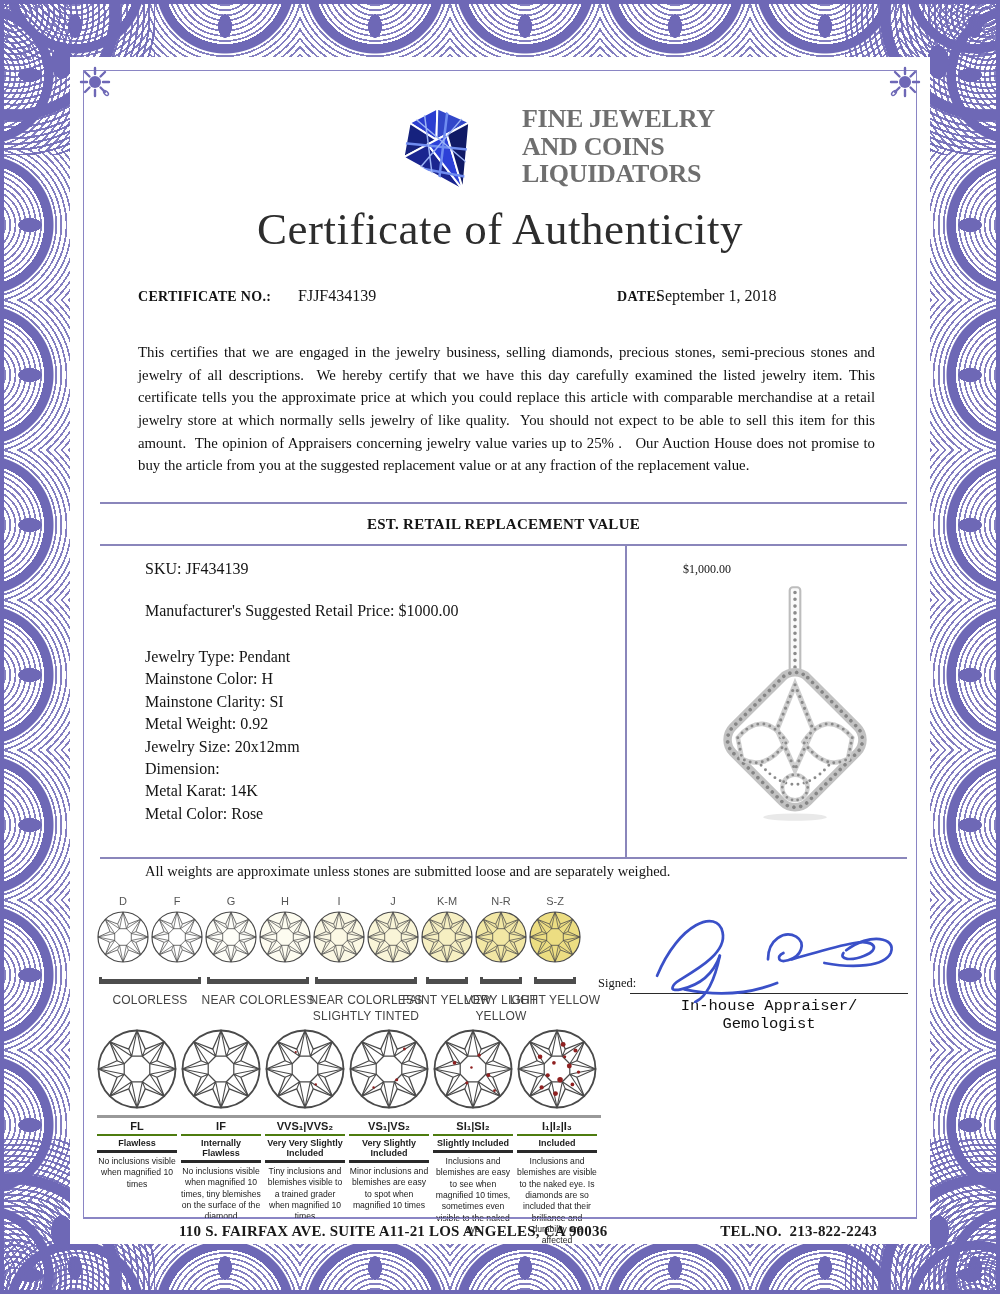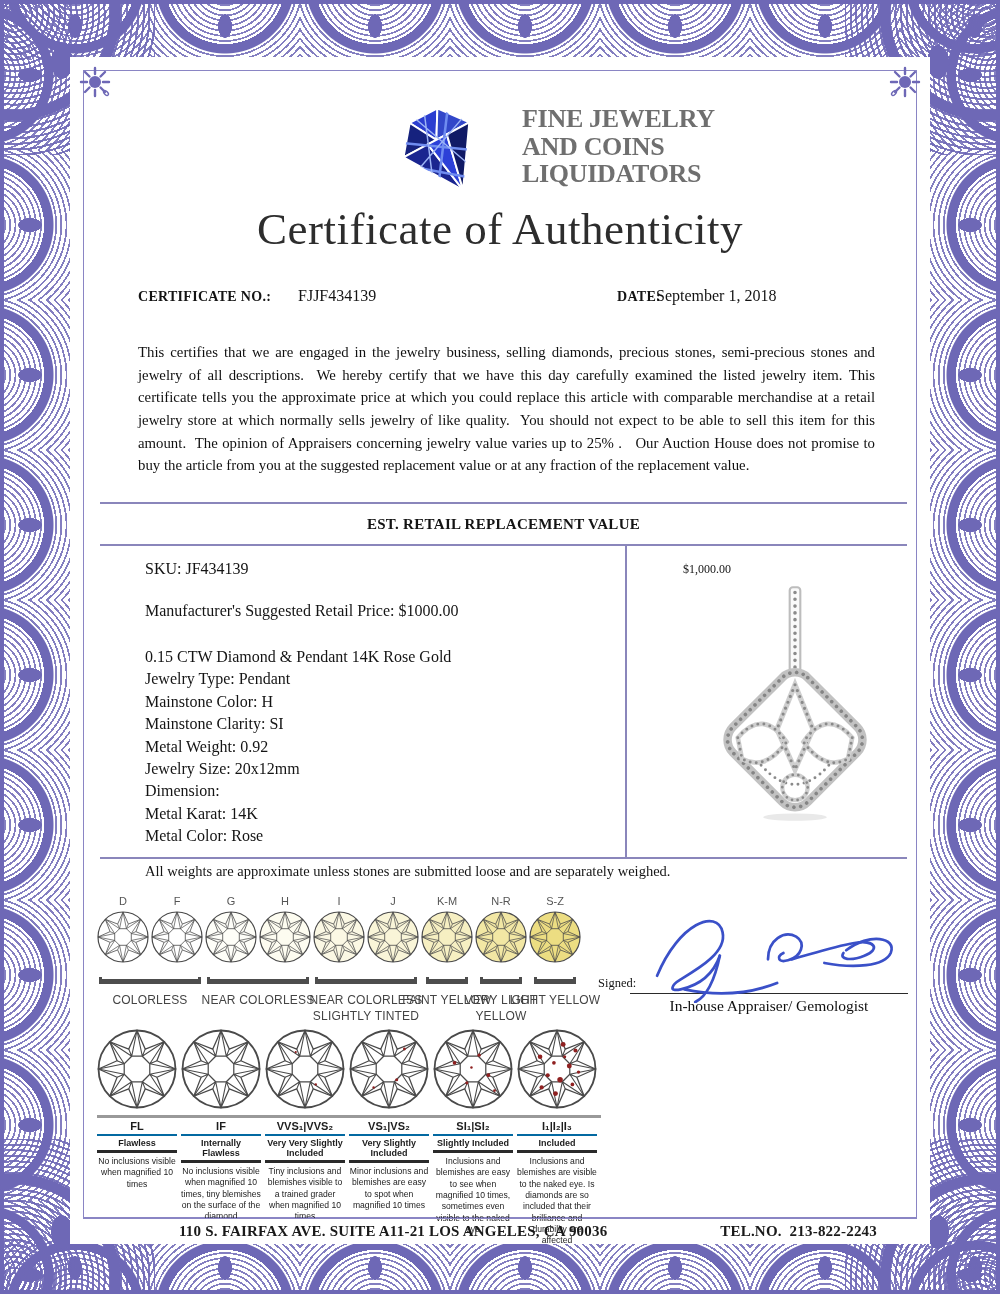--- a/index.html
+++ b/index.html
@@ -92,31 +92,31 @@
   .cs-letters{position:absolute;left:27px;top:838px;display:flex;gap:2px;font-family:"Liberation Sans",sans-serif;font-size:11px;color:#555;}
   .cs-letters span{width:52px;text-align:center;}
   .cs-gems{position:absolute;left:27px;top:854px;display:flex;gap:2px;}
   .cs-gems svg{display:block;}
   .cs-bracket{position:absolute;top:920px;height:7px;border-left:3px solid #4d4d4d;border-right:3px solid #4d4d4d;border-bottom:5px solid #4d4d4d;box-sizing:border-box;}
   .cs-glabel{position:absolute;top:936px;font-family:"Liberation Sans",sans-serif;font-size:12px;line-height:1.3;color:#444;text-align:center;letter-spacing:0.2px;}
 
   
   .signed-lbl{position:absolute;left:528px;top:919px;font-size:12.5px;}
   .sig-line{position:absolute;left:560px;top:936px;width:278px;border-bottom:1px solid #2a2a2a;}
-  .sig-title{position:absolute;left:565px;top:940px;width:268px;text-align:center;font-size:15.5px;color:#101010;}
+  .sig-title{position:absolute;left:565px;top:940px;width:268px;text-align:center;font-size:15.5px;color:#101010;font-family:Liberation Mono, monospace;}
   .sig-svg{position:absolute;left:548px;top:846px;width:300px;height:100px;}
 
   
   .clarity{position:absolute;left:27px;top:972px;width:504px;}
   .cl-gems{display:flex;gap:4px;}
   .cl-gems .cell{width:80px;}
   .cl-band{height:3px;background:#999;margin:2px 0 0;}
   .cl-cols{display:flex;gap:4px;margin-top:1px;font-family:"Liberation Sans",sans-serif;}
   .cl-col{width:80px;}
-  .cl-label{font-size:11px;font-weight:bold;text-align:center;color:#1d1d1d;padding:1px 0 2px;border-bottom:2px solid #0369a1;}
+  .cl-label{font-size:11px;font-weight:bold;text-align:center;color:#1d1d1d;padding:1px 0 2px;border-bottom:2px solid #4d7c0f;}
   .cl-sub{font-size:9px;font-weight:bold;text-align:center;color:#1d1d1d;padding:2px 0;border-bottom:3px solid #2a2a2a;}
   .cl-desc{font-size:8.6px;line-height:1.32;text-align:center;color:#222;padding-top:3px;}
 
   
   .footer{position:absolute;left:13px;right:13px;top:1161px;height:26px;border-top:1px solid #8a85c4;display:flex;align-items:center;justify-content:space-between;padding:0 40px 0 96px;box-sizing:border-box;font-size:15px;font-weight:600;color:#1a1a1a;letter-spacing:0.2px;}
   .hidden-defs{position:absolute;width:0;height:0;overflow:hidden;}
 </style>
 </head>
 <body>
 
@@ -196,21 +196,20 @@
 
     <div class="jtable">
       <div class="jtable-header">
         <div class="hc" style="flex:1">EST. RETAIL REPLACEMENT VALUE</div>
       </div>
       <div class="jtable-body">
         <div class="col-desc">
           <div>SKU: JF434139</div>
           <div class="msrp">Manufacturer's Suggested Retail Price: $1000.00</div>
           <div class="details">
-              <div>0.15 CTW Diamond &amp; Pendant 14K Rose Gold</div>
               <div>Jewelry Type: Pendant</div>
               <div>Mainstone Color: H</div>
               <div>Mainstone Clarity: SI</div>
               <div>Metal Weight: 0.92</div>
               <div>Jewelry Size: 20x12mm</div>
               <div>Dimension:</div>
               <div>Metal Karat: 14K</div>
               <div>Metal Color: Rose</div>
             </div>
         </div>

